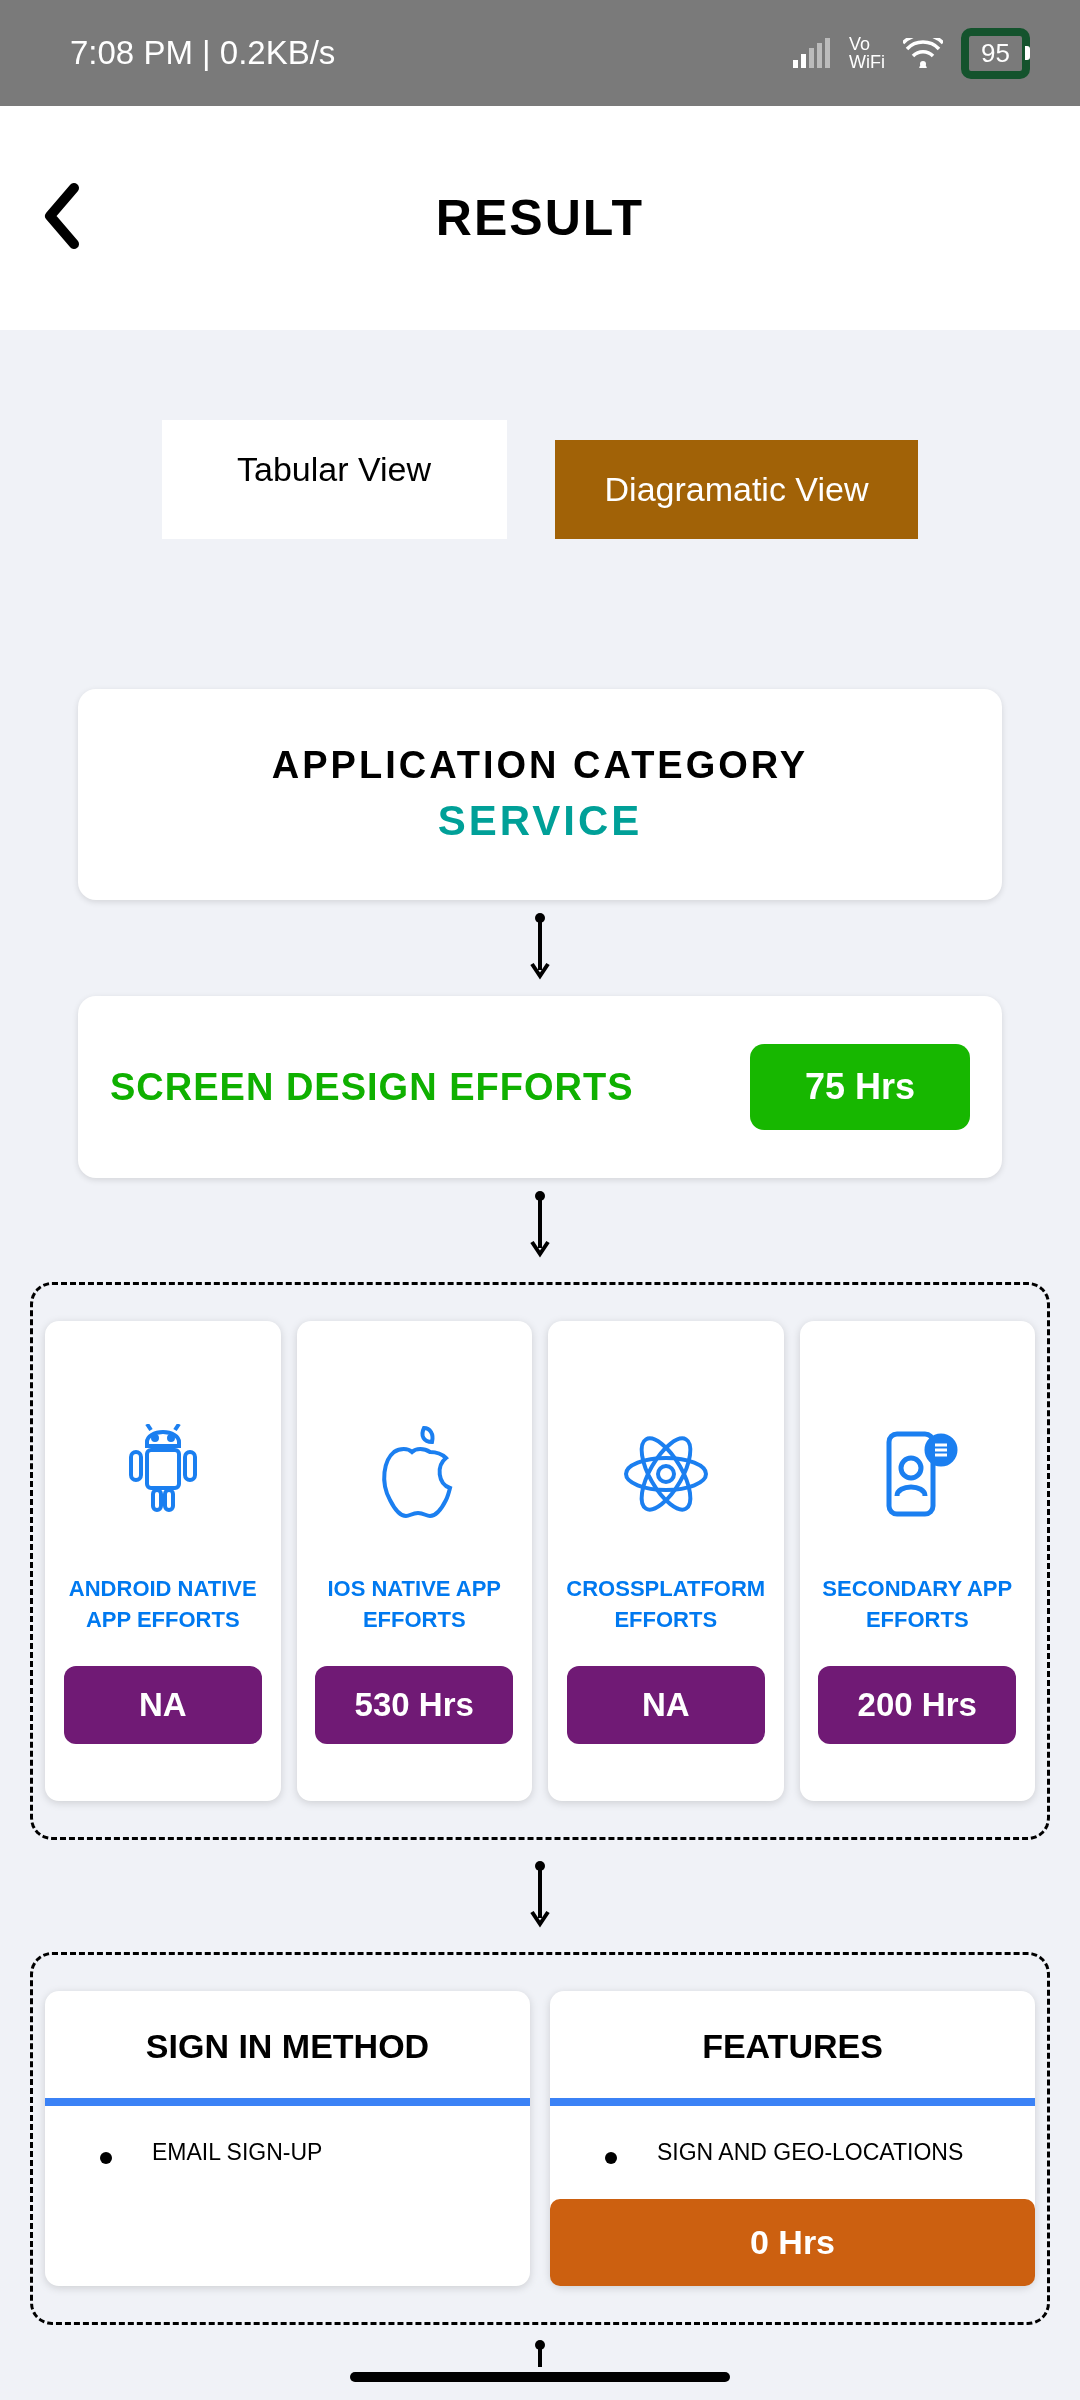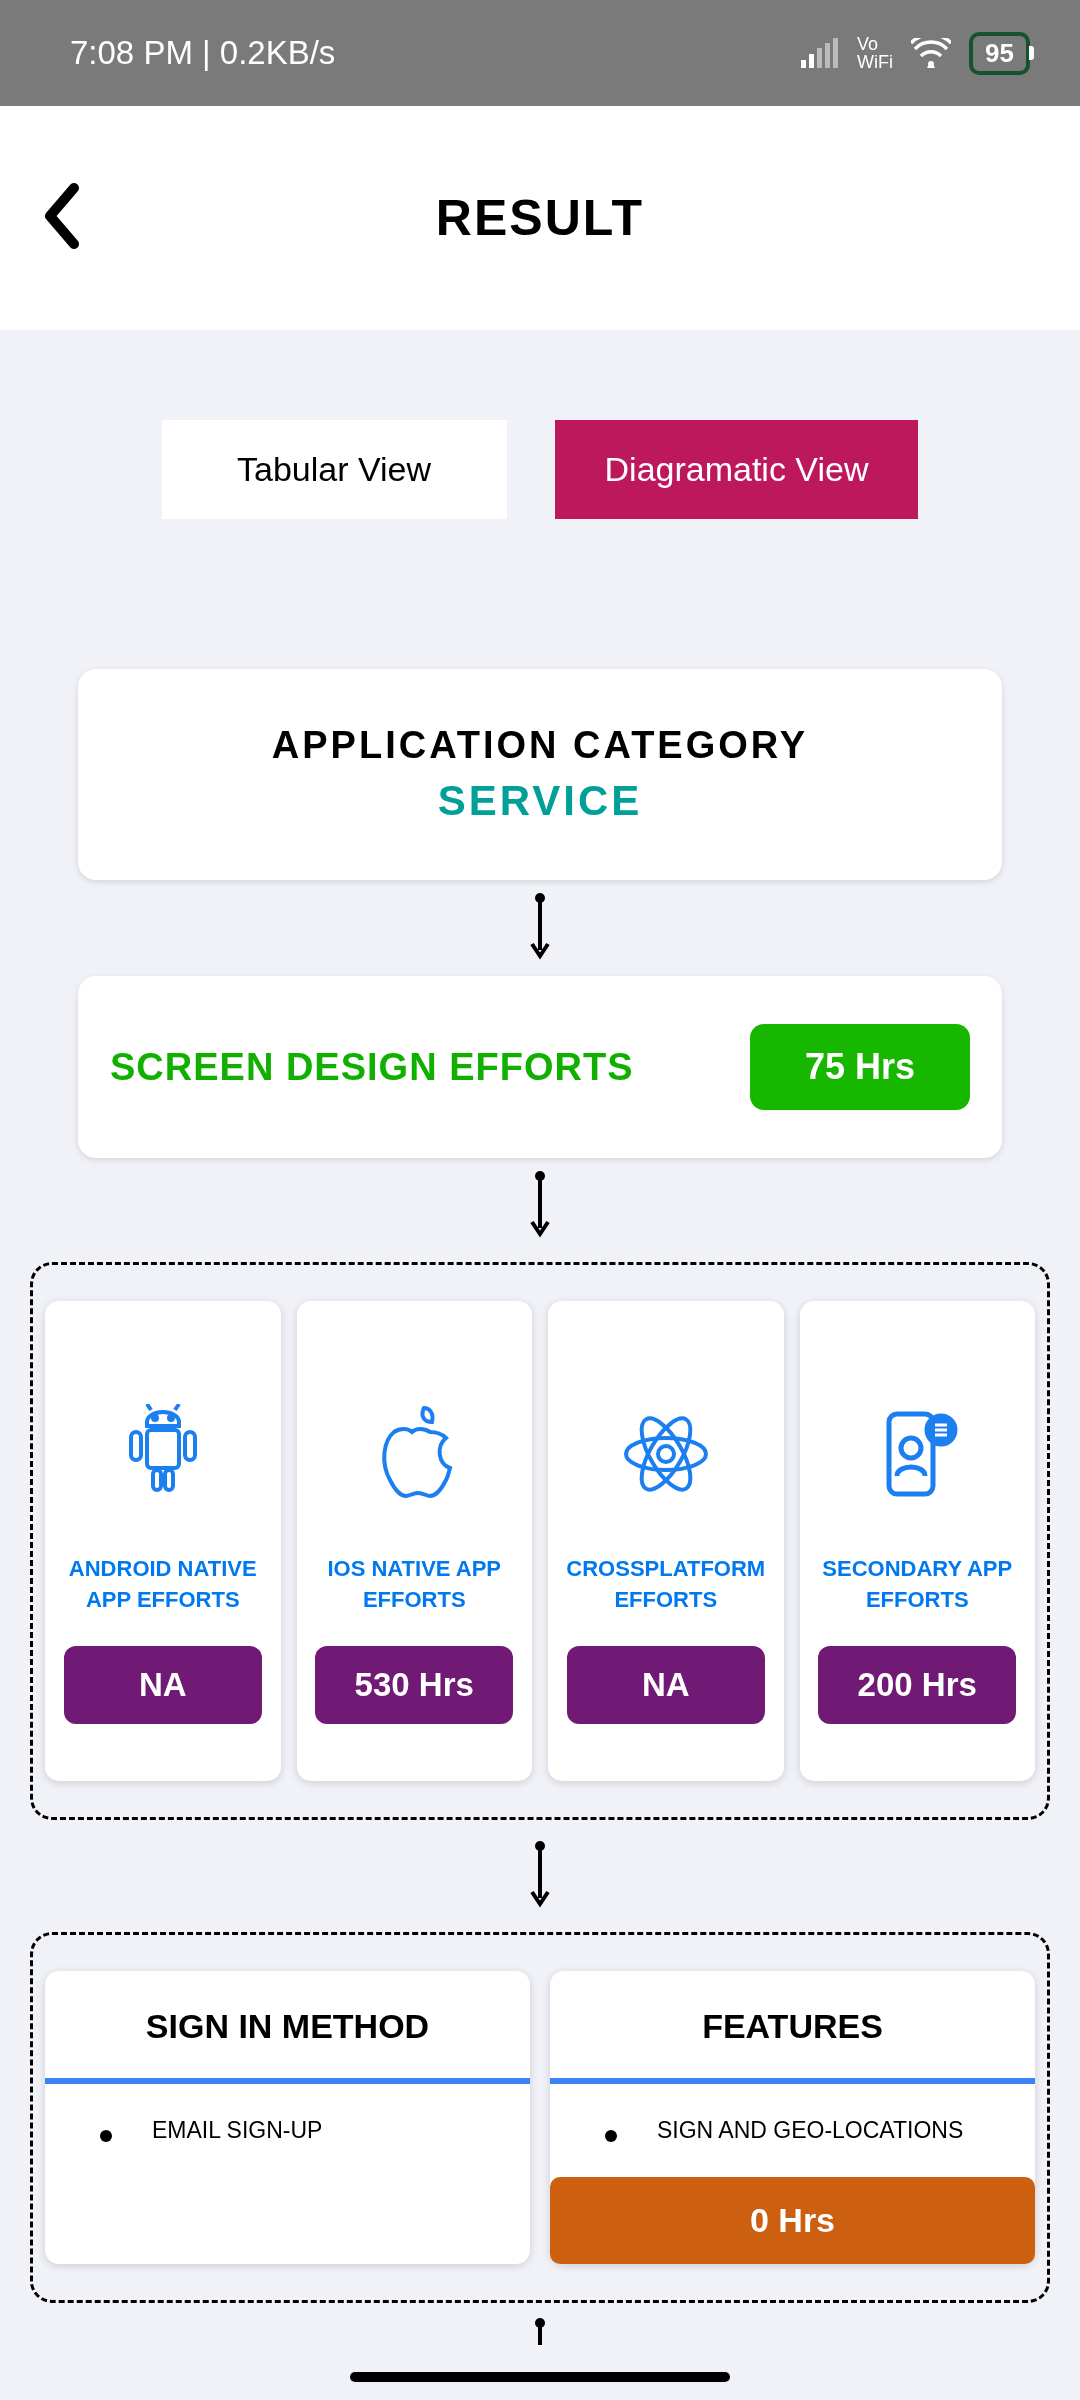--- a/index.html
+++ b/index.html
@@ -31,25 +31,25 @@
       gap: 18px;
     }
     .signal-icon svg { display: block; }
     .vowifi {
       font-size: 18px;
       line-height: 1;
       text-align: left;
     }
     .wifi-icon svg { display: block; }
     .battery {
-      border: 4px solid #14532d;
+      border: 8px solid #14532d;
       border-radius: 10px;
       padding: 2px 12px;
       font-size: 26px;
-      font-weight: 700;
+      font-weight: 400;
       position: relative;
     }
     .battery::after {
       content: '';
       position: absolute;
       right: -8px;
       top: 50%;
       transform: translateY(-50%);
       width: 5px;
       height: 14px;
@@ -90,22 +90,23 @@
       font-size: 34px;
       font-weight: 500;
       text-align: center;
       min-width: 345px;
     }
     .tab-inactive {
       background: #fff;
       color: #000;
     }
     .tab-active {
-      background: #be185d;
+      background: #a16207;
       color: #fff;
+      margin-top: 20px;
     }
     .card {
       background: #fff;
       border-radius: 18px;
       box-shadow: 0 2px 6px rgba(0,0,0,0.12);
       margin: 0 30px;
     }
     .card-category {
       text-align: center;
       padding: 55px 30px;
@@ -205,21 +206,21 @@
       box-shadow: 0 2px 8px rgba(0,0,0,0.15);
       flex: 1;
       display: flex;
       flex-direction: column;
     }
     .sub-card-title {
       font-size: 34px;
       font-weight: 600;
       text-align: center;
       padding: 36px 20px 32px;
-      border-bottom: 6px solid #3b82f6;
+      border-bottom: 8px solid #3b82f6;
       color: #000;
     }
     .sub-card-body {
       padding: 30px 25px 30px 55px;
     }
     .bullet-item {
       display: flex;
       align-items: flex-start;
       gap: 40px;
       font-size: 23px;

